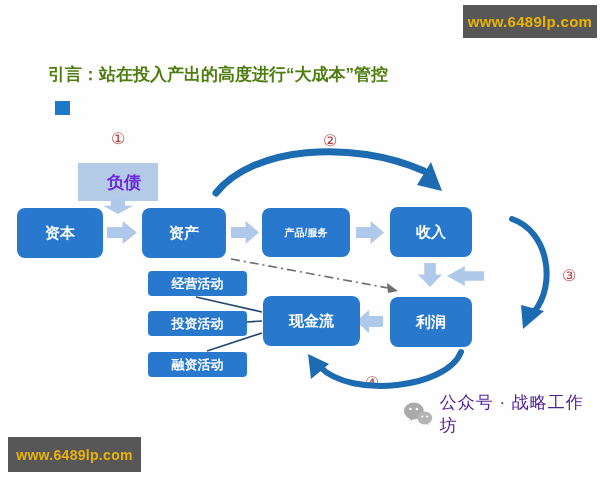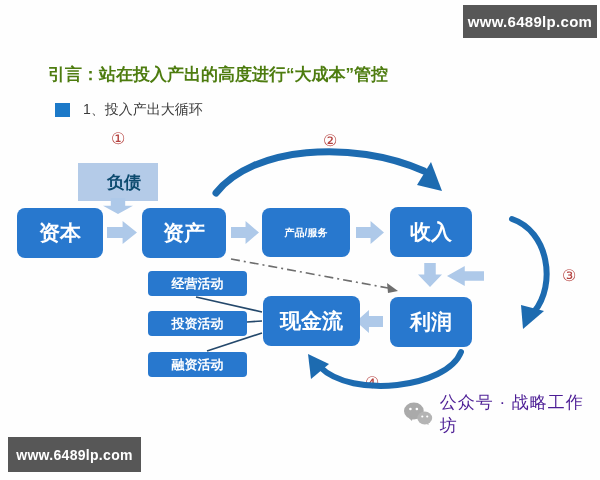--- a/index.html
+++ b/index.html
@@ -1,21 +1,21 @@
 <!DOCTYPE html>
 <html><head>
 <meta charset="utf-8">
 <style>
   * { margin: 0; padding: 0; box-sizing: border-box; }
   html, body { width: 600px; height: 480px; background: #ffffff; }
   body { font-family: "Liberation Sans", sans-serif; position: relative; overflow: hidden; }
   .canvas { position: absolute; left: 0; top: 0; width: 600px; height: 480px; background: #fefefe; }
 
   .site-box {
-    position: absolute; background: #575757; color: #ffffff;
+    position: absolute; background: #575757; color: #eab308;
     display: flex; align-items: center; justify-content: center;
     font-weight: bold; letter-spacing: 0.3px;
   }
   .site-box.top-right  { left: 463px; top: 5px;  width: 134px; height: 33px; font-size: 15px; }
   .site-box.bottom-left{ left: 8px; top: 437px; width: 133px; height: 35px; font-size: 14px; }
 
   .page-title {
     position: absolute; left: 48px; top: 63px; width: 520px;
     font-size: 17px; font-weight: bold; color: #4d7c0f;
   }
@@ -28,38 +28,38 @@
     font-family: "Liberation Serif", serif;
   }
   .m1 { left: 111px; top: 131px; }
   .m2 { left: 323px; top: 133px; }
   .m3 { left: 562px; top: 268px; }
   .m4 { left: 365px; top: 375px; }
 
   .node {
     position: absolute; background: #2878ce; color: #ffffff; font-weight: bold;
     border-radius: 8px; display: flex; align-items: center; justify-content: center;
-    font-size: 21px; z-index: 3;
+    font-size: 15px; z-index: 3;
   }
   .node.capital  { left: 17px;  top: 208px; width: 86px; height: 50px; }
   .node.assets   { left: 142px; top: 208px; width: 84px; height: 50px; }
   .node.products { left: 262px; top: 208px; width: 88px; height: 49px; font-size: 10px; }
   .node.income   { left: 390px; top: 207px; width: 82px; height: 50px; }
   .node.cashflow { left: 263px; top: 296px; width: 97px; height: 50px; }
   .node.profit   { left: 390px; top: 297px; width: 82px; height: 50px; }
 
   .node.small {
     border-radius: 4px; font-size: 13px; font-weight: bold; height: 25px; width: 99px; left: 148px;
   }
   .node.operating { top: 271px; }
   .node.investing { top: 311px; }
   .node.financing { top: 352px; }
 
   .soft-box {
-    position: absolute; background: #b4cbe8; color: #0c4a6e; font-weight: bold;
+    position: absolute; background: #b4cbe8; color: #6d28d9; font-weight: bold;
     display: flex; align-items: center; justify-content: center; text-align: center;
     z-index: 2;
     padding-left: 12px;
   }
   .soft-box.liabilities { left: 78px; top: 163px; width: 80px; height: 38px; font-size: 17px; }
   .soft-box.cost { left: 484px; top: 258px; width: 66px; height: 38px; font-size: 14px; line-height: 1.25; flex-direction: column; }
 
   .block-arrow { position: absolute; background: #aec9e9; z-index: 2; }
   .arr-right { clip-path: polygon(0 26%, 52% 26%, 52% 0, 100% 50%, 52% 100%, 52% 74%, 0 74%); }
   .arr-left  { clip-path: polygon(100% 26%, 48% 26%, 48% 0, 0 50%, 48% 100%, 48% 74%, 100% 74%); }
@@ -86,21 +86,20 @@
   <div class="site-box top-right">
     <span>www.6489lp.com</span>
   </div>
   <div class="site-box bottom-left">
     <span>www.6489lp.com</span>
   </div>
 
   <div class="page-title">引言：站在投入产出的高度进行“大成本”管控</div>
   <div class="section-row">
     <div class="section-bullet"></div>
-    <div class="section-label">1、投入产出大循环</div>
   </div>
 
   <div class="marker m1">①</div>
   <div class="marker m2">②</div>
   <div class="marker m3">③</div>
   <div class="marker m4">④</div>
 
   <div class="soft-box liabilities">
     <span>负债</span>
   </div>

